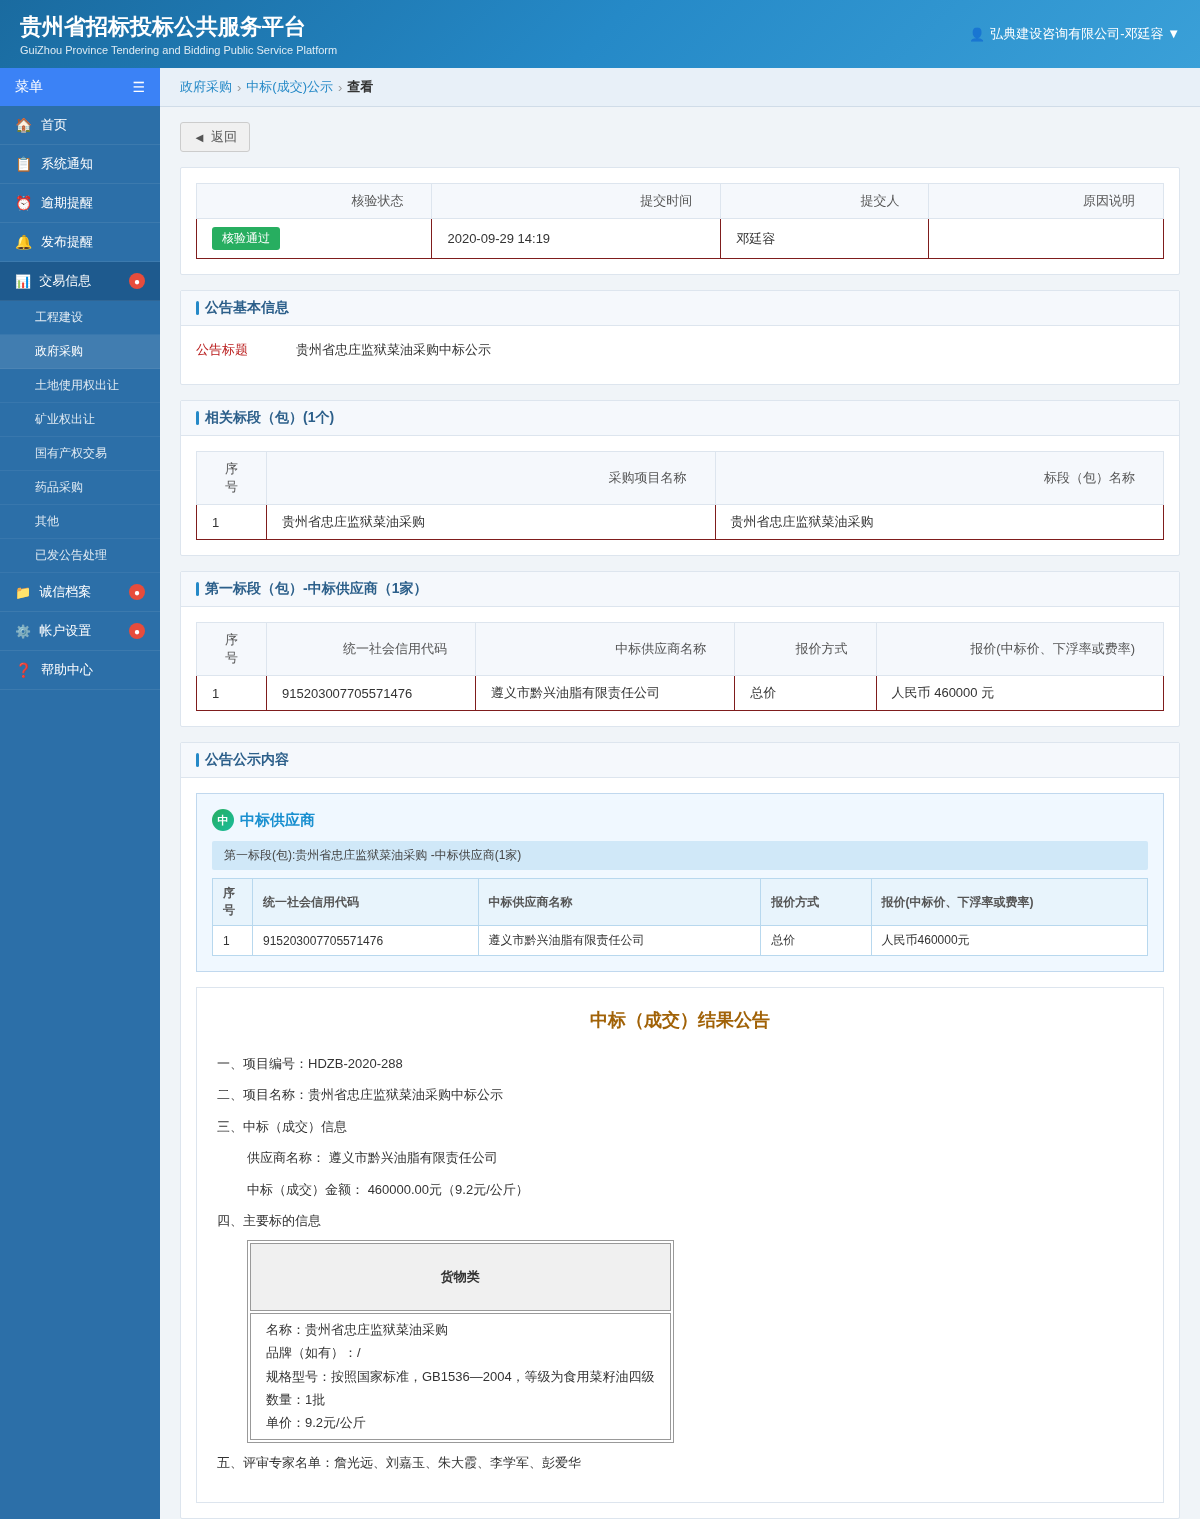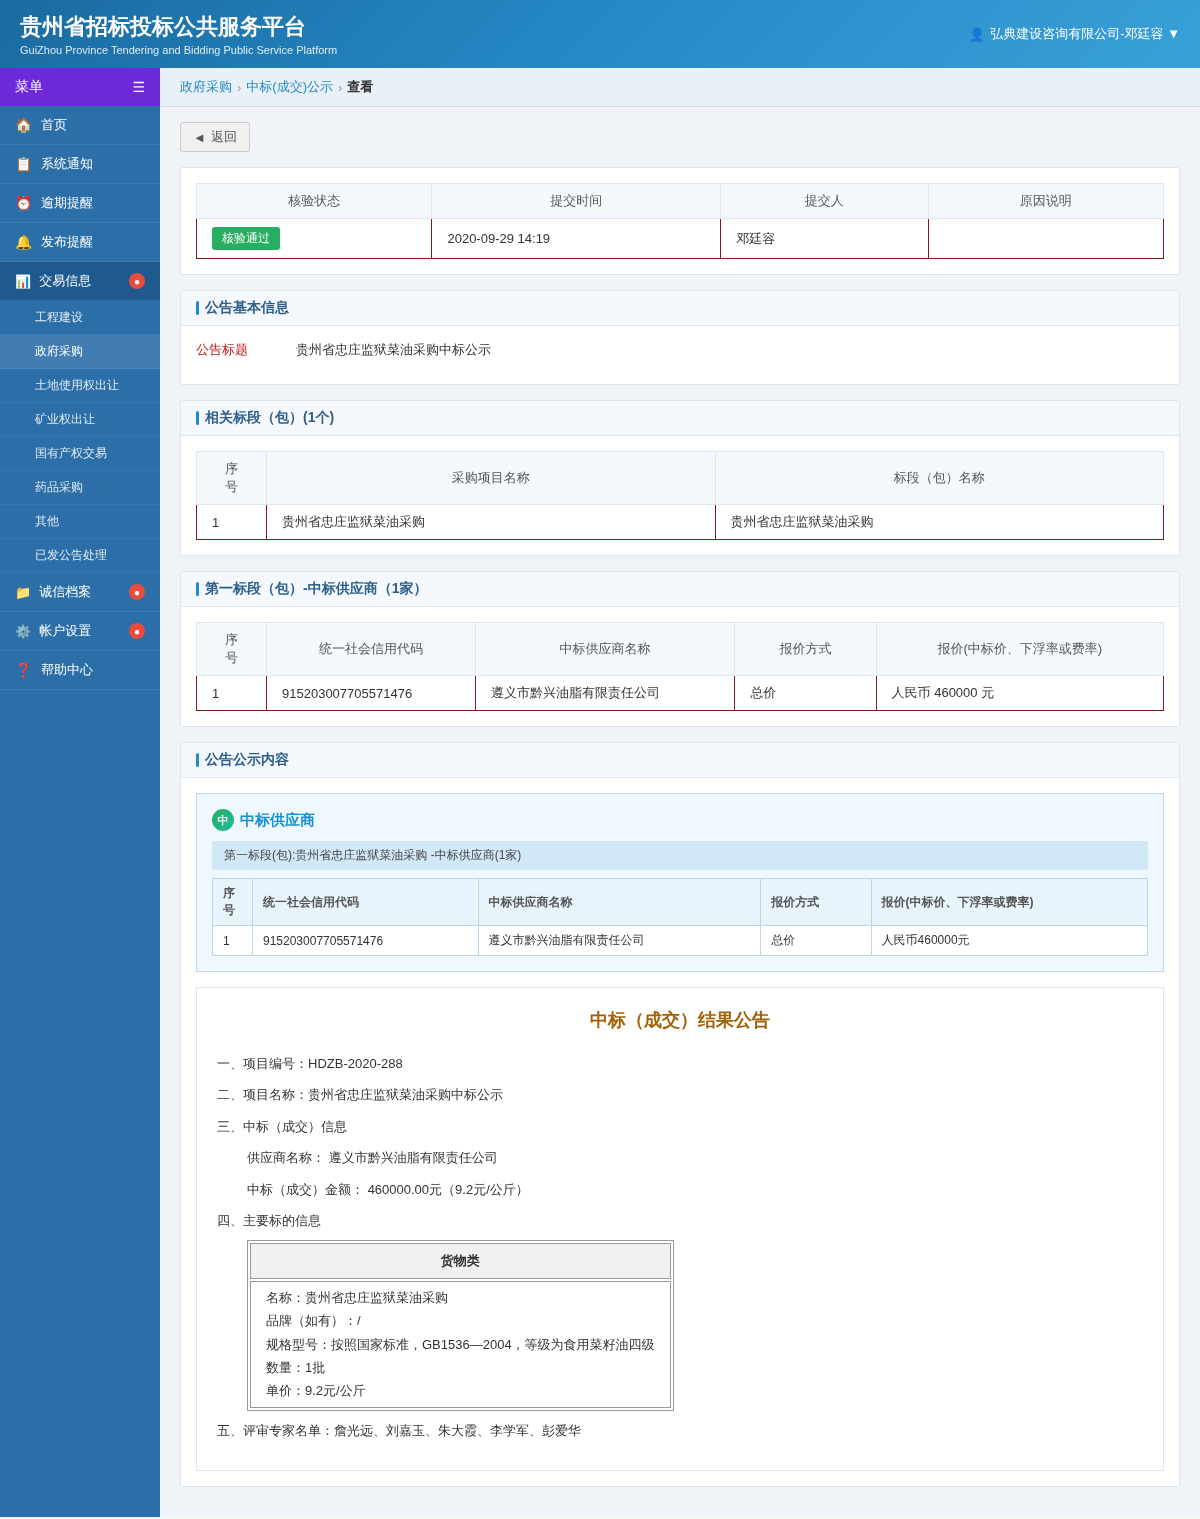--- a/index.html
+++ b/index.html
@@ -23,21 +23,21 @@
     
     .layout { display: flex; min-height: calc(1519px - 70px); }
 
     
     .sidebar {
       width: 160px;
       background: #2c6fa8;
       flex-shrink: 0;
     }
     .sidebar-menu-header {
-      background: #6d28d9;
+      background: #3b82f6;
       color: white;
       padding: 10px 15px;
       display: flex;
       justify-content: space-between;
       align-items: center;
       font-size: 14px;
       cursor: pointer;
     }
     .sidebar-item {
       display: flex;
@@ -123,21 +123,21 @@
     }
     .section-header::before { content: ''; display: inline-block; width: 3px; height: 14px; background: #2589c7; border-radius: 2px; }
     .section-body { padding: 15px; }
 
     
     .data-table { width: 100%; border-collapse: collapse; font-size: 13px; }
     .data-table th {
       background: #f5f8fc;
       border: 1px solid #dde5ee;
       padding: 8px 28px;
-      text-align: center;
+      text-align: right;
       color: #555;
       font-weight: normal;
     }
     .data-table td {
       border: 1px solid #7f1d1d;
       padding: 8px 15px;
       color: #333;
     }
     .data-table tr:nth-child(even) td { background: #fafcff; }
 
@@ -208,21 +208,21 @@
       color: #333;
     }
 
     
     .body-text { font-size: 13px; line-height: 1.8; color: #333; }
     .body-text p { margin-bottom: 8px; }
     .body-text .indent { padding-left: 30px; }
 
     
     .goods-table { border: 1px solid #999; margin: 8px 0 8px 30px; font-size: 13px; }
-    .goods-table th { background: #f0f0f0; border: 1px solid #999; padding: 5px 15px; text-align: center; }
+    .goods-table th { background: #f0f0f0; border: 1px solid #999; padding: 21px 15px; text-align: center; }
     .goods-table td { border: 1px solid #999; padding: 4px 15px; }
   </style>
 </head>
 <body>
 
 <div class="header">
   <div class="header-logo">
     <div class="title-cn">贵州省招标投标公共服务平台</div>
     <div class="title-en">GuiZhou Province Tendering and Bidding Public Service Platform</div>
   </div>

